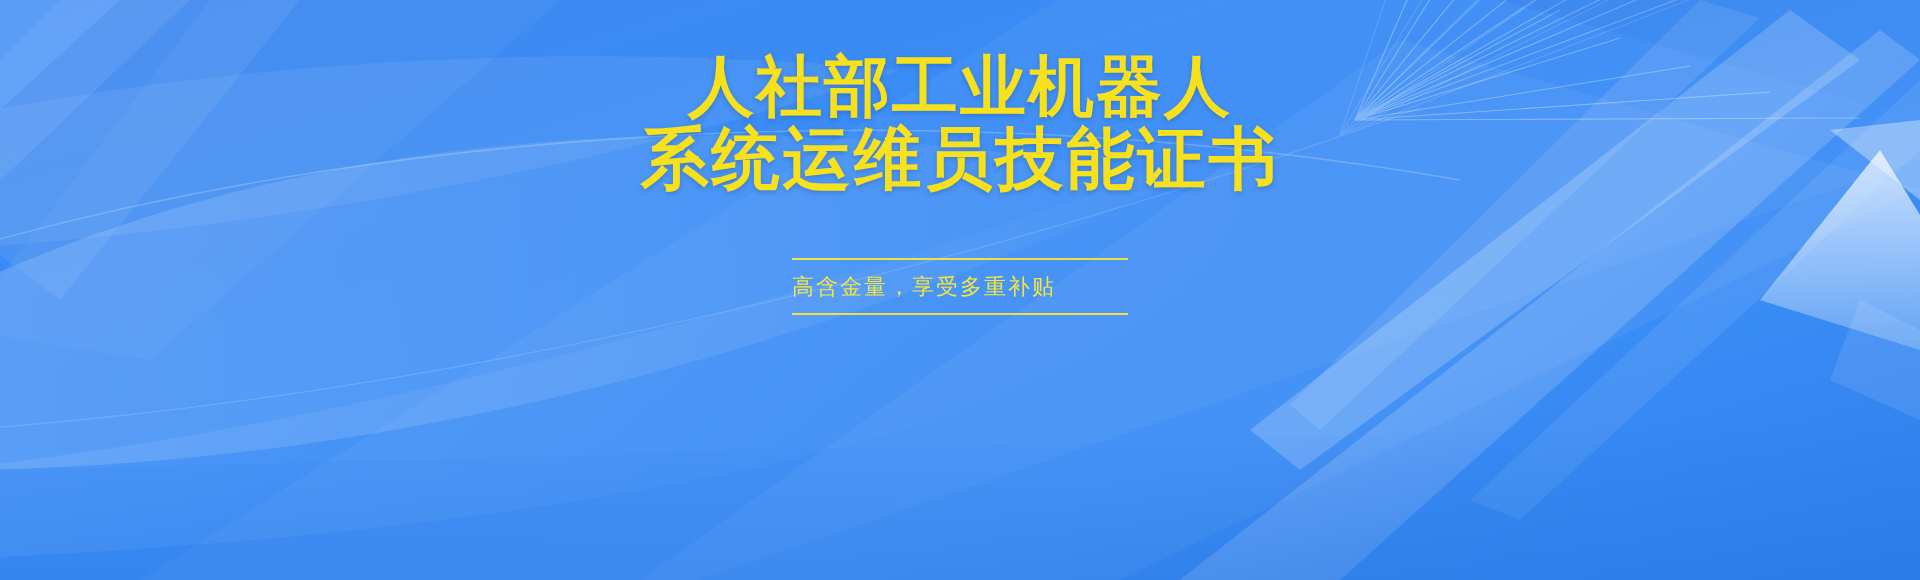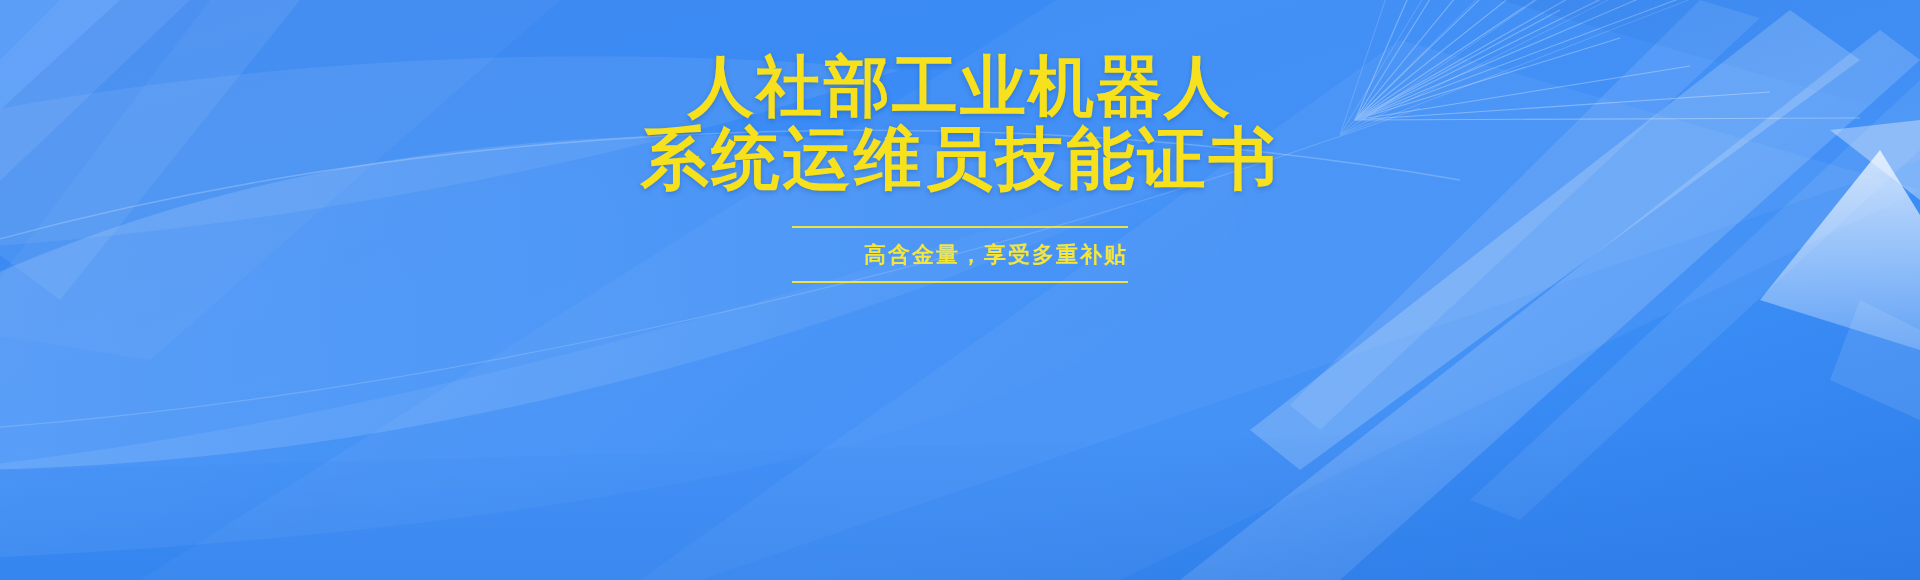--- a/index.html
+++ b/index.html
@@ -51,24 +51,23 @@
     font-weight: bold;
     text-shadow: 0 2px 5px rgba(20,60,130,0.30);
     white-space: nowrap;
   }
   .headline-line.line2 {
     font-size: 68px;
     letter-spacing: 3px;
   }
 
   .subtitle-block {
-    margin-top: 32px;
+    margin-top: 64px;
     width: 336px;
-    text-align: right;
-    font-weight: bold;
+    text-align: left;
   }
   .rule {
     height: 2px;
     width: 100%;
     background: #f2e63c;
     opacity: 0.95;
   }
   .subtitle-text {
     display: block;
     color: #f4e63e;

